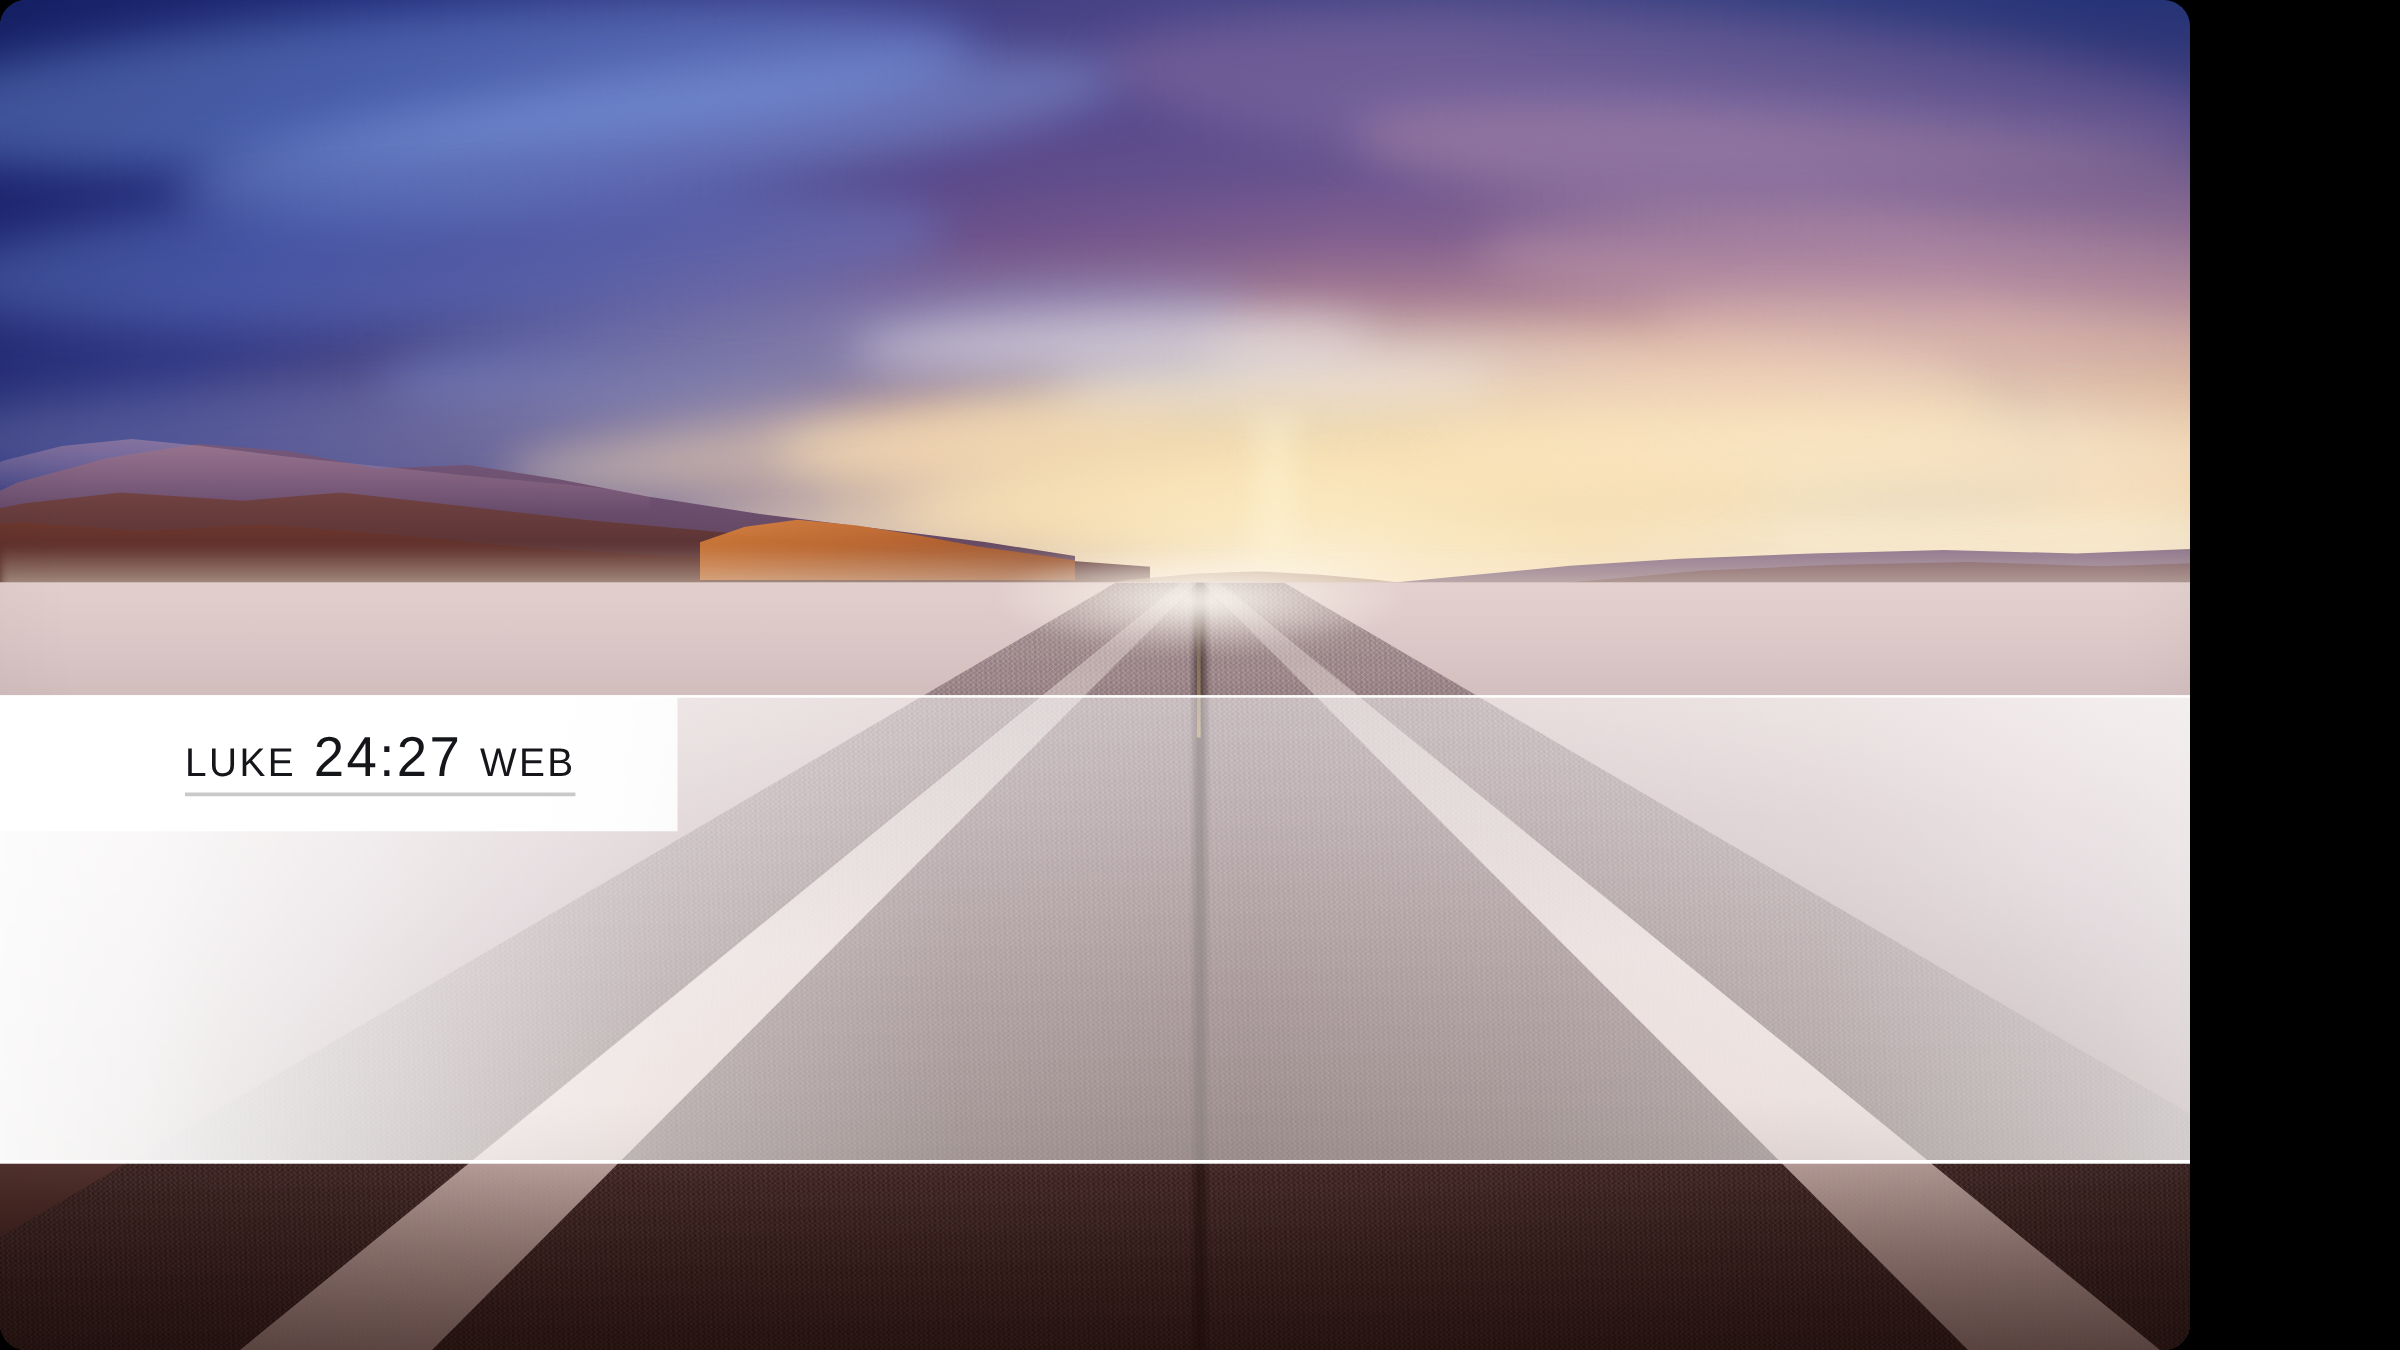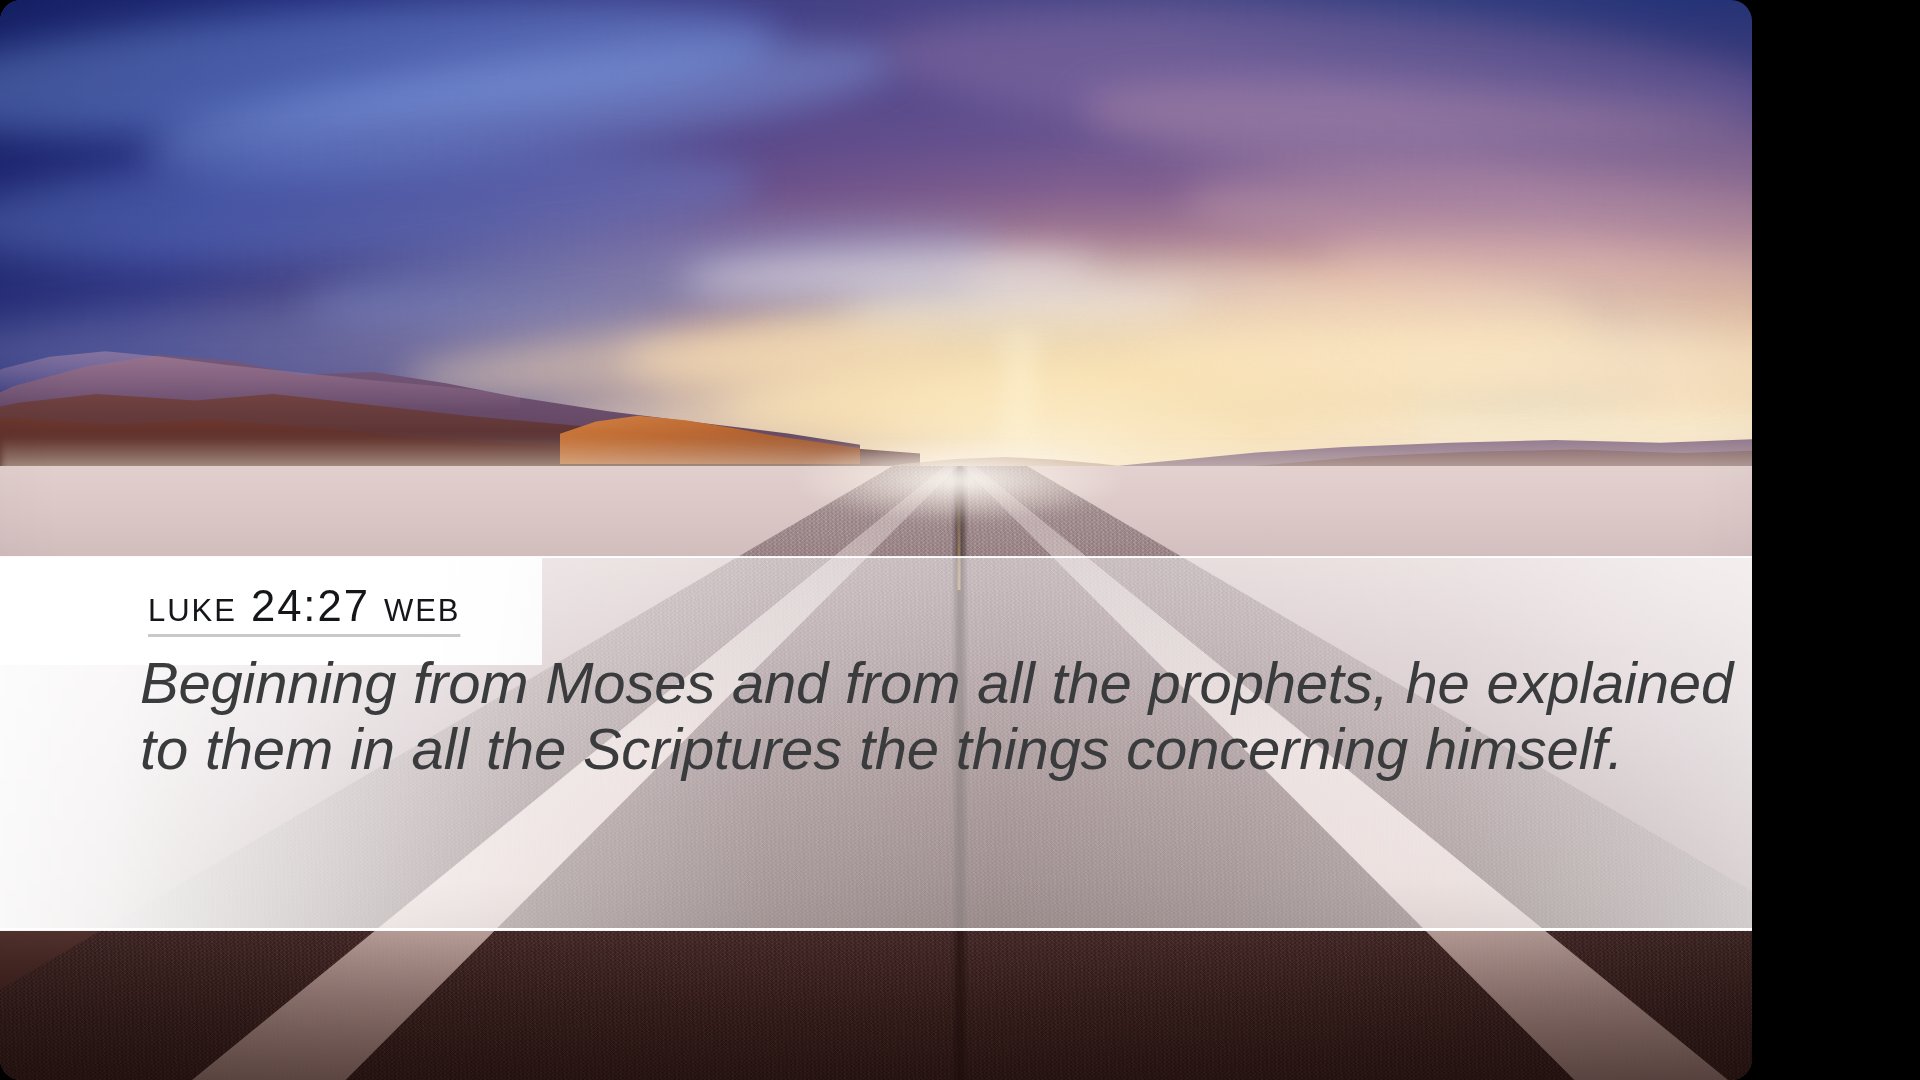--- a/index.html
+++ b/index.html
@@ -460,15 +460,14 @@
   <div class="overlay"></div>
   <div class="overlay-top-line"></div>
   <div class="overlay-bot-line"></div>
 
   <div class="ref-block"></div>
 
   <div class="ref-wrap">
     <span class="reference">Luke 24:27 WEB</span>
   </div>
 
-  <div class="verse">Beginning from Moses and from all the prophets, he explained to them in all the Scriptures the things concerning himself.</div>
 
 </div>
 
 </body></html>

